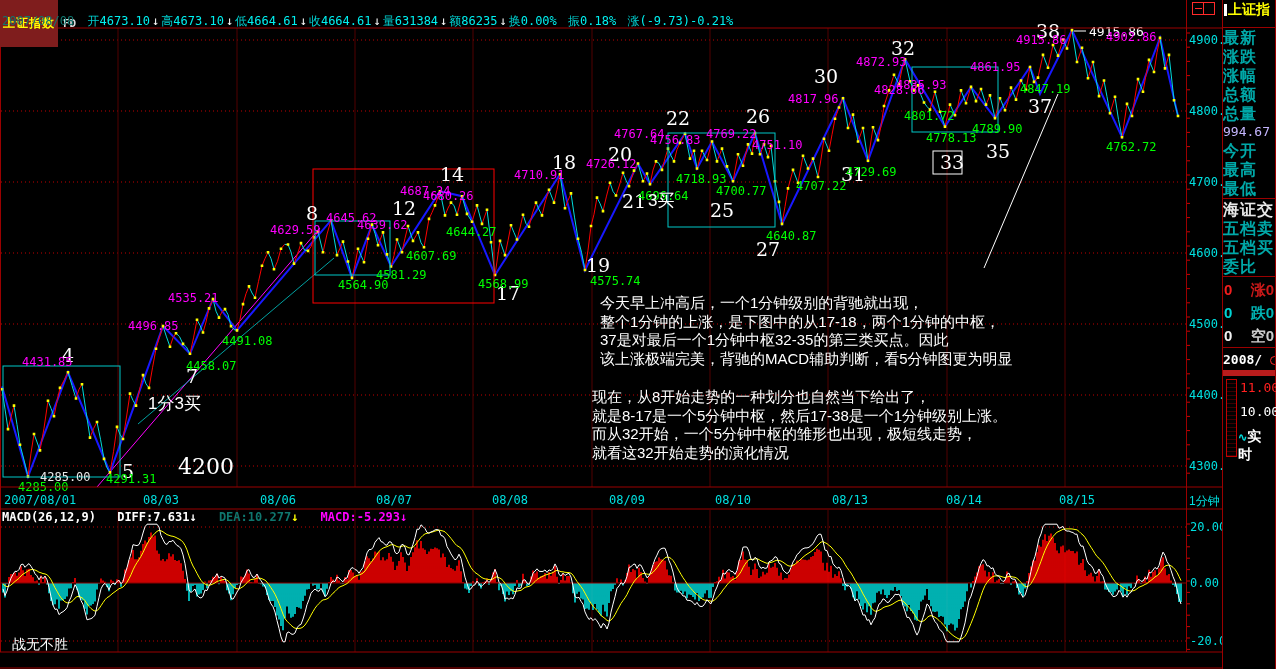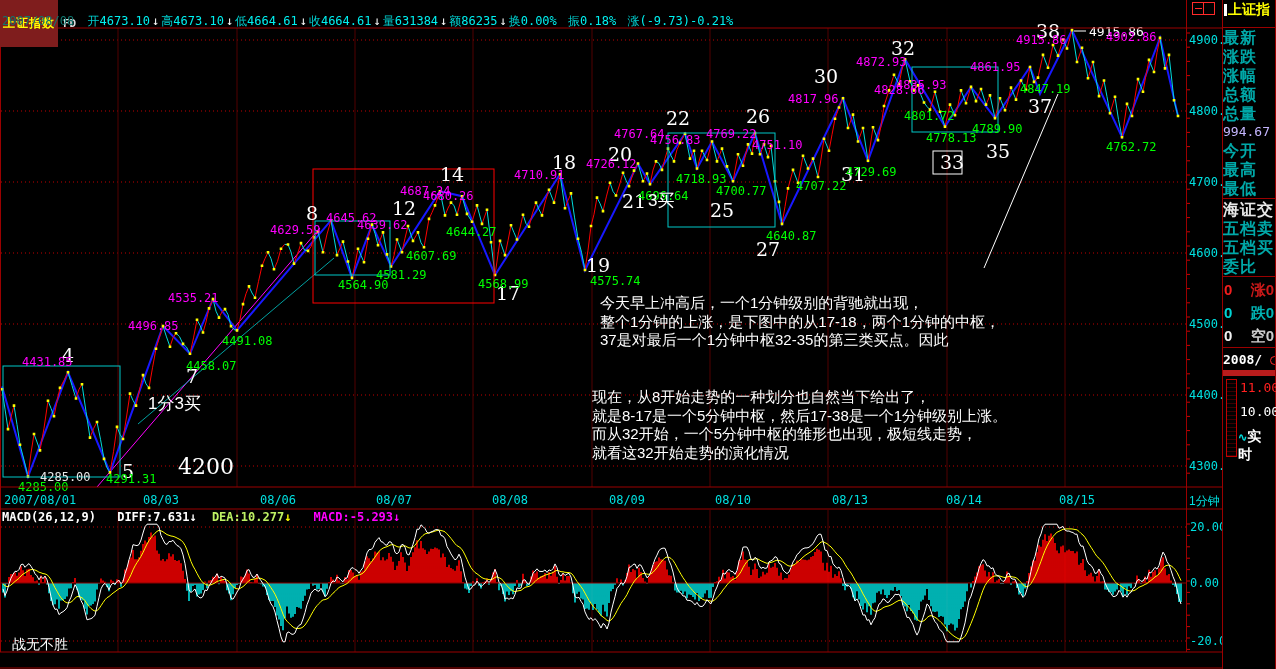--- a/index.html
+++ b/index.html
@@ -12,21 +12,21 @@
 .winicon{position:absolute;left:1192px;top:2px;width:23px;height:13px;border:1px solid #ff2a2a;z-index:4}
 .winicon i{position:absolute;left:10px;top:0;width:1px;height:11px;background:#ff2a2a}
 .winicon b{position:absolute;left:2px;top:5px;width:7px;height:1px;background:#ff2a2a}
 .infobar{position:absolute;left:2px;top:14px;z-index:3;white-space:nowrap;font:12px/14px "DejaVu Sans Mono",monospace}
 .infobar .dt{color:#0f766e;margin-right:6px}
 .infobar .lab{color:#00d0d0}
 .infobar .val{color:#00f0f0}
 .infobar .ar{color:#ffffff;margin:0 2px}
 .para{position:absolute;z-index:3;color:#ffffff;font:15px/18.5px "Liberation Sans",sans-serif;white-space:nowrap}
 .macdbar{position:absolute;left:2px;top:511px;z-index:3;white-space:nowrap;font:bold 12px/13px "DejaVu Sans Mono",monospace}
-.mh-t{color:#ffffff}.mh-d{color:#ffffff;margin-left:14px}.mh-e{color:#bef264;margin-left:8px}.mh-m{color:#ff00ff;margin-left:15px}
+.mh-t{color:#ffffff}.mh-d{color:#ffffff;margin-left:14px}.mh-e{color:#0f766e;margin-left:15px}.mh-m{color:#ff00ff;margin-left:15px}
 .ar-w{color:#ffffff}.ar-y{color:#ffff00}.ar-m{color:#ff00ff}
 .watermark{position:absolute;left:12px;top:636px;z-index:3;color:#fff;font:14px "Liberation Sans",sans-serif}
 .sidebar{position:absolute;left:1222px;top:0;width:54px;height:669px;z-index:3;background:#000;border-left:1px solid #9b0000;border-right:1px solid #9b0000}
 .sb-title{height:28px;border-bottom:1px solid #9b0000;overflow:hidden;white-space:nowrap;color:#ffff00;font:bold 14px/18px "Liberation Sans",sans-serif}
 .sb-title .cur{display:inline-block;width:3px;height:12px;background:#fff;margin:0 1px 0 1px;vertical-align:-2px}
 .sb-item{height:19px;overflow:hidden;white-space:nowrap;color:#00a8a8;font:bold 16px/19px "Liberation Sans",sans-serif;letter-spacing:1px}
 .sb-white{color:#e8e8e8}
 .sb-value{height:18px;color:#c4b5fd;font:13px/18px "DejaVu Sans Mono",monospace}
 .sb-div{height:2px;border-top:1px solid #9b0000}
 .sb-pair{height:23px;display:flex;justify-content:space-between;align-items:center;font:bold 15px/23px "Liberation Sans",sans-serif;padding:0 1px;overflow:hidden}
@@ -245,20 +245,21 @@
     </div>
 
   <div class="infobar" id="infobar">
     <span class="dt">2007/08/08</span>
   <span class="lab">开</span><span class="val">4673.10</span><span class="ar">↓</span><span class="lab">高</span><span class="val">4673.10</span><span class="ar">↓</span><span class="lab">低</span><span class="val">4664.61</span><span class="ar">↓</span><span class="lab">收</span><span class="val">4664.61</span><span class="ar">↓</span><span class="lab">量</span><span class="val">631384</span><span class="ar">↓</span><span class="lab">额</span><span class="val">86235</span><span class="ar">↓</span><span class="lab">换</span><span class="val">0.00%</span><span class="ar"> </span><span class="lab">振</span><span class="val">0.18%</span><span class="ar"> </span><span class="lab">涨</span><span class="val">(-9.73)-0.21%</span><span class="ar"> </span></div>
 
   <div class="para" id="para1" style="left:600px;top:294px">
     <div>今天早上冲高后，一个1分钟级别的背驰就出现，</div>
     <div>整个1分钟的上涨，是下图中的从17-18，两个1分钟的中枢，</div>
     <div>37是对最后一个1分钟中枢32-35的第三类买点。因此</div>
+    <div>该上涨极端完美，背驰的MACD辅助判断，看5分钟图更为明显</div>
   </div>
   <div class="para" id="para2" style="left:592px;top:388px">
     <div>现在，从8开始走势的一种划分也自然当下给出了，</div>
     <div>就是8-17是一个5分钟中枢，然后17-38是一个1分钟级别上涨。</div>
     <div>而从32开始，一个5分钟中枢的雏形也出现，极短线走势，</div>
     <div>就看这32开始走势的演化情况</div>
   </div>
 
   <div class="macdbar">
     <span class="mh-t">MACD(26,12,9)</span>

